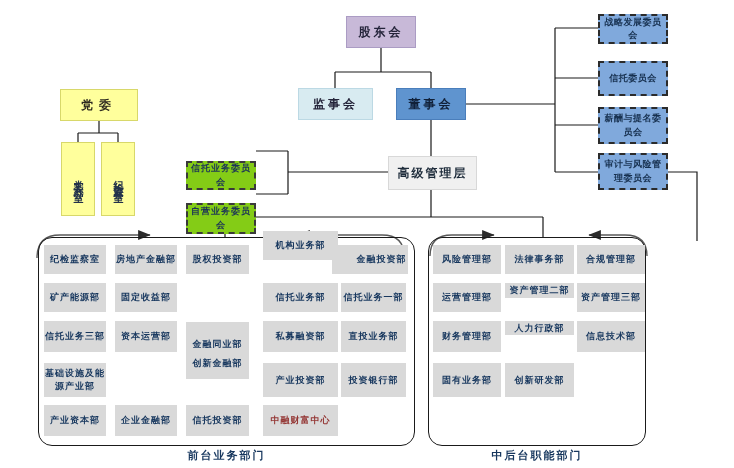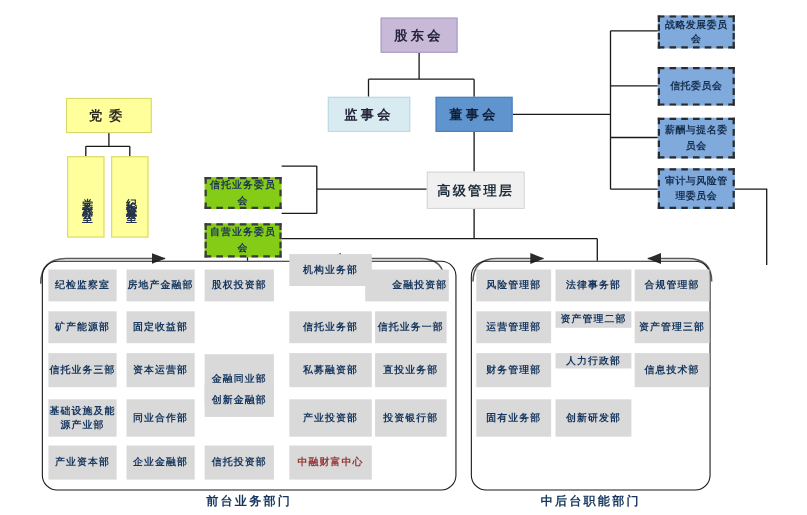--- a/index.html
+++ b/index.html
@@ -73,21 +73,20 @@
   <div class="cap" style="left:428px;top:448px;width:218px">中后台职能部门</div>
 
 <div class="box dept" style="left: 44px; top: 245px; width: 62px; height: 29px;">纪检监察室</div>
     <div class="box dept" style="left: 44px; top: 283px; width: 62px; height: 29px;">矿产能源部</div>
     <div class="box dept" style="left: 44px; top: 321px; width: 62px; height: 31px;">信托业务三部</div>
     <div class="box dept" style="left: 44px; top: 363px; width: 62px; height: 34px;">基础设施及能源产业部</div>
     <div class="box dept" style="left: 44px; top: 405px; width: 62px; height: 31px;">产业资本部</div>
     <div class="box dept" style="left: 115px; top: 245px; width: 62px; height: 29px;">房地产金融部</div>
     <div class="box dept" style="left: 115px; top: 283px; width: 62px; height: 29px;">固定收益部</div>
     <div class="box dept" style="left: 115px; top: 321px; width: 62px; height: 31px;">资本运营部</div>
-    <div class="box dept" style="left: 115px; top: 363px; width: 62px; height: 34px;">同业合作部</div>
     <div class="box dept" style="left: 115px; top: 405px; width: 62px; height: 31px;">企业金融部</div>
     <div class="box dept" style="left: 186px; top: 245px; width: 63px; height: 29px;">股权投资部</div>
     <div class="box dept" style="left: 186px; top: 283px; width: 63px; height: 45px; margin-top: 39px;">金融同业部</div>
     <div class="box dept" style="left: 186px; top: 321px; width: 63px; height: 31px; margin-top: 27px;">创新金融部</div>
     <div class="box dept" style="left: 186px; top: 405px; width: 63px; height: 31px;">信托投资部</div>
     <div class="box dept" style="left: 263px; top: 231px; width: 75px; height: 29px;">机构业务部</div>
     <div class="box dept" style="left: 263px; top: 283px; width: 75px; height: 29px;">信托业务部</div>
     <div class="box dept" style="left: 263px; top: 321px; width: 75px; height: 31px;">私募融资部</div>
     <div class="box dept" style="left: 263px; top: 363px; width: 75px; height: 34px;">产业投资部</div>
     <div class="box dept" style="left: 263px; top: 405px; width: 75px; height: 31px; color: rgb(148, 54, 52);">中融财富中心</div>

